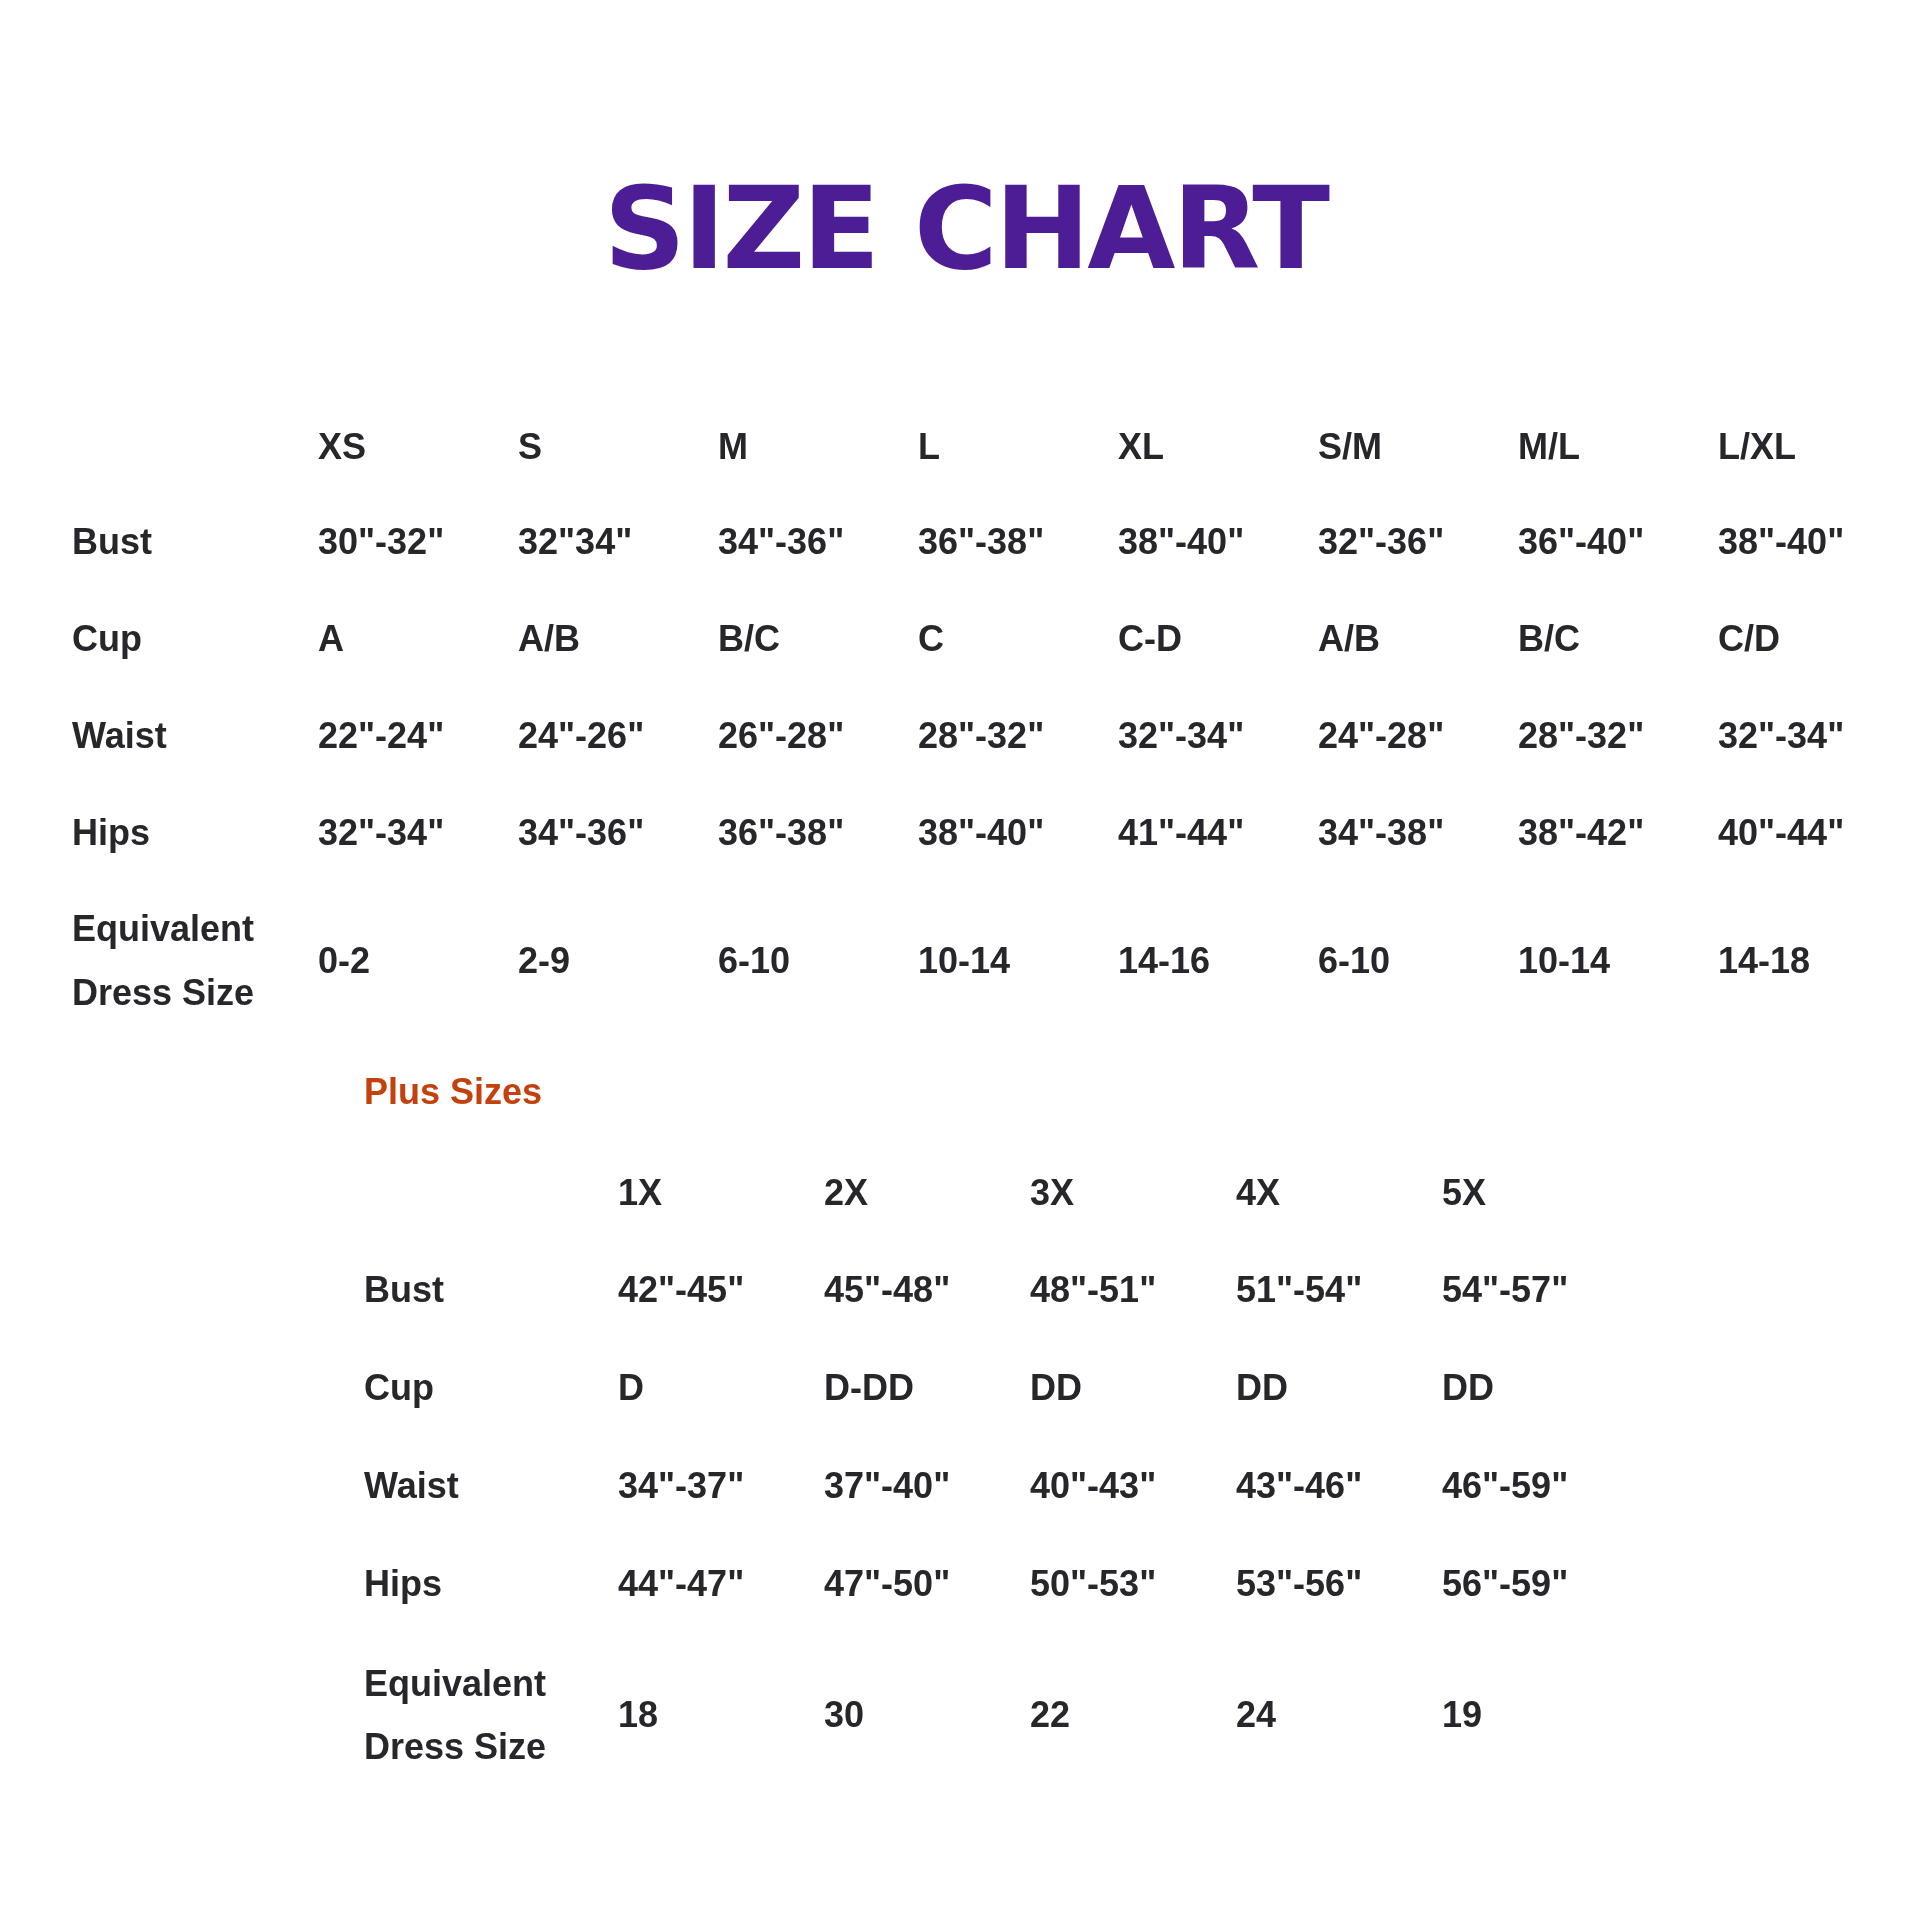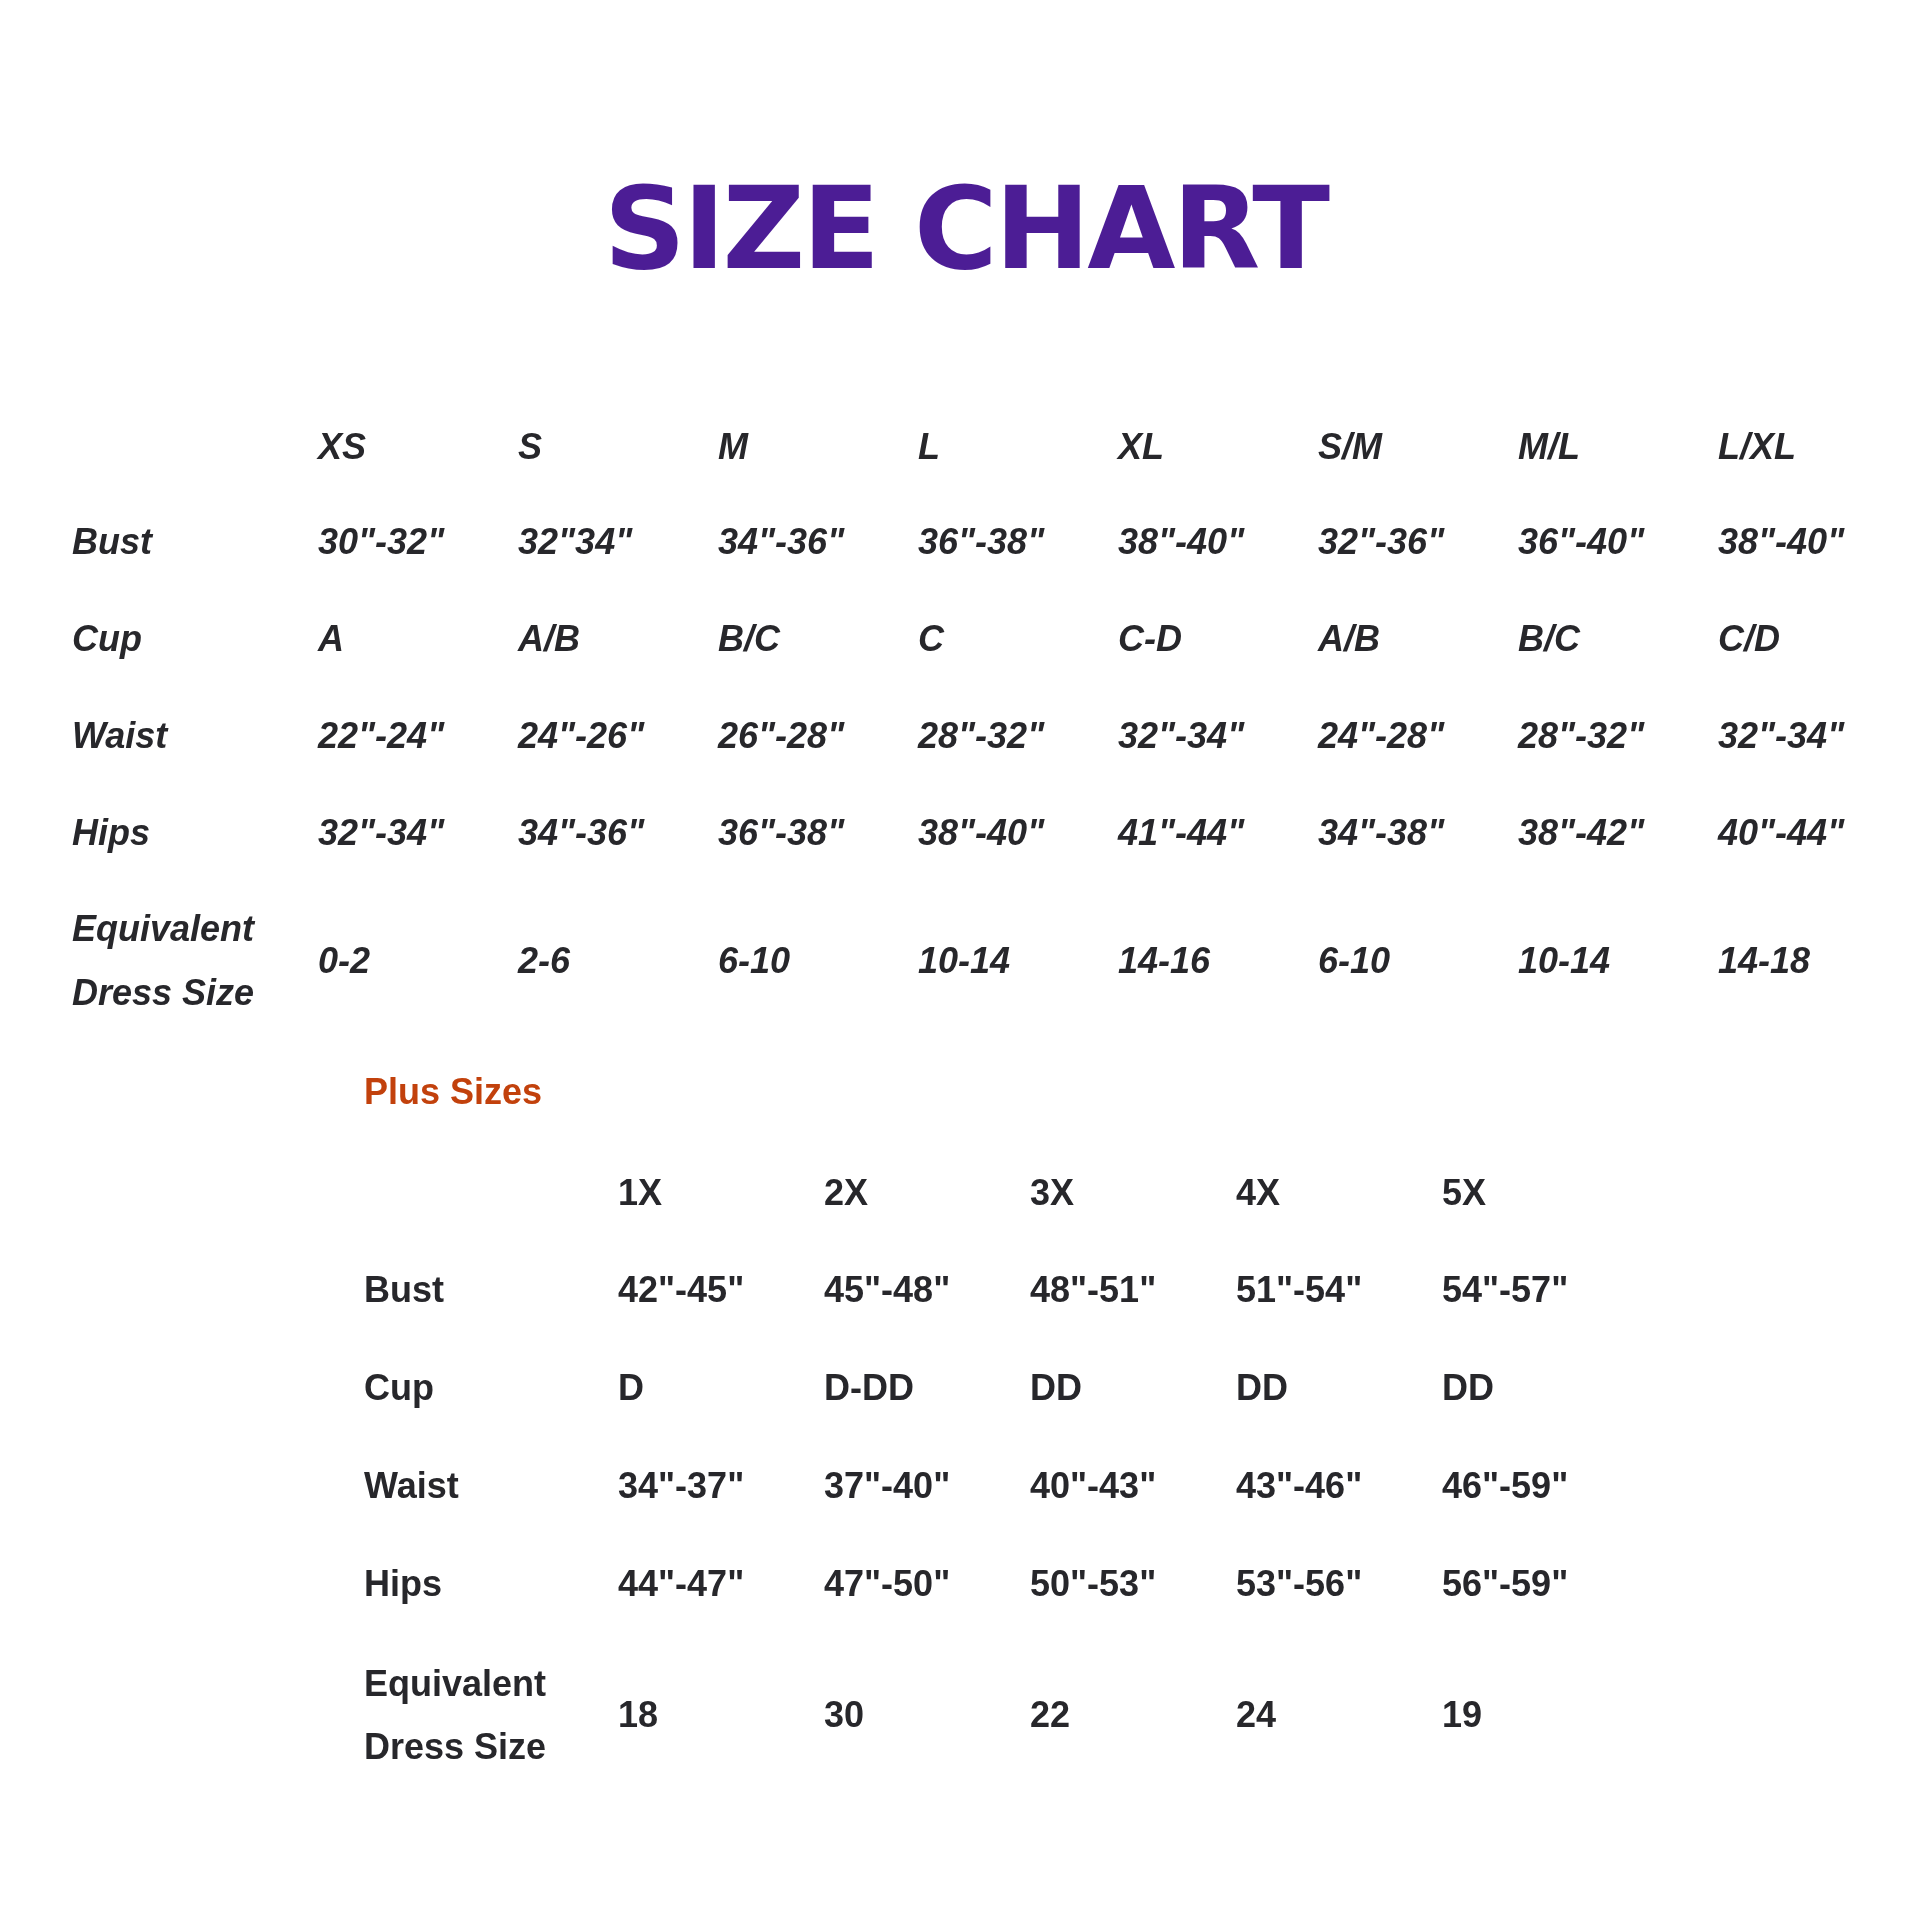--- a/index.html
+++ b/index.html
@@ -34,21 +34,21 @@
     color: #27272b;
     white-space: nowrap;
   }
   .two-line span { display: block; line-height: 1.76; }
 
   
   .tbl-standard { left: 72px; top: 401px; }
   .tbl-standard .row { height: 97px; }
   .tbl-standard .row.head { height: 92px; }
   .tbl-standard .row.eq { height: 159px; }
-  .tbl-standard .cell { flex: 0 0 200px; width: 200px; font-style: italic; }
+  .tbl-standard .cell { flex: 0 0 200px; width: 200px; }
   .tbl-standard .cell.label { flex: 0 0 246px; width: 246px; }
 
   
   .plus-heading {
     position: absolute;
     left: 364px;
     top: 1071px;
     font-weight: bold;
     font-size: 36px;
     color: #c2410c;
@@ -120,21 +120,21 @@
     <div class="cell">34"-38"</div>
     <div class="cell">38"-42"</div>
     <div class="cell">40"-44"</div>
   </div>
   <div class="row eq">
     <div class="cell label two-line">
       <span>Equivalent</span>
       <span>Dress Size</span>
     </div>
     <div class="cell">0-2</div>
-    <div class="cell">2-6</div>
+    <div class="cell">2-9</div>
     <div class="cell">6-10</div>
     <div class="cell">10-14</div>
     <div class="cell">14-16</div>
     <div class="cell">6-10</div>
     <div class="cell">10-14</div>
     <div class="cell">14-18</div>
   </div>
 </div>
 
 <div class="plus-heading">Plus Sizes</div>

